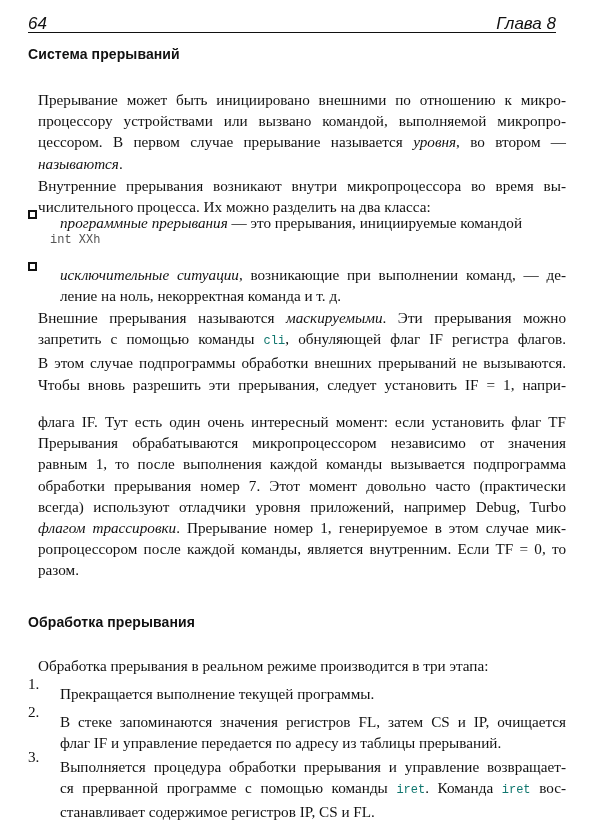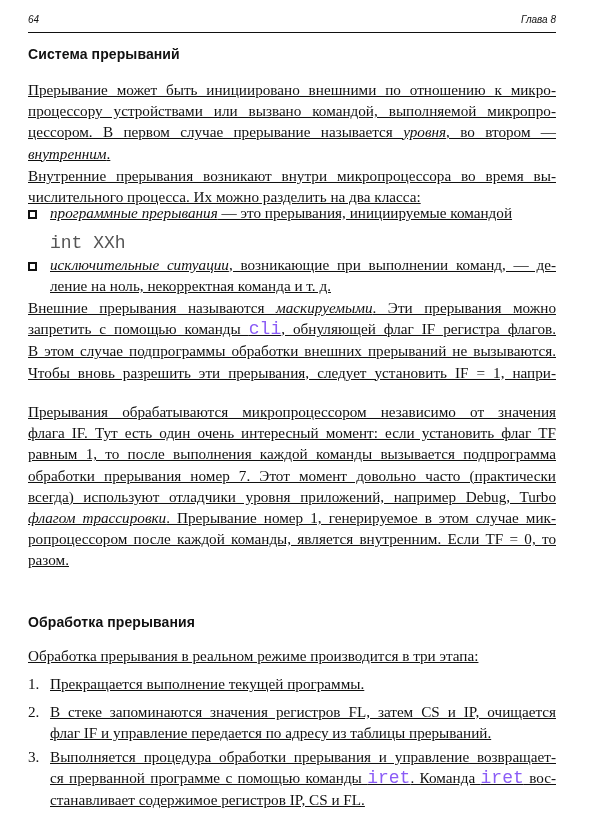--- a/index.html
+++ b/index.html
@@ -1,63 +1,63 @@
 <!DOCTYPE html>
 <html><head>
 <meta charset="utf-8">
 <style>
   html, body { margin: 0; padding: 0; background: #ffffff; }
   body { width: 600px; height: 828px; position: relative; overflow: hidden; color: #111; }
   .page { position: absolute; left: 28px; top: 0; width: 528px; }
   .running-head {
     position: absolute; top: 14px; left: 0; width: 528px; height: 18px;
     border-bottom: 1.5px solid #111;
-    font-family: "Liberation Sans", sans-serif; font-style: italic; font-size: 10px;
+    font-family: "Liberation Sans", sans-serif; font-style: italic; font-size: 17px;
   }
   .running-head .pg { position: absolute; left: 0; top: 0; }
   .running-head .chap { position: absolute; right: 0; top: 0; }
   h2 {
     position: absolute; left: 0; margin: 0;
     font-family: "Liberation Sans", sans-serif; font-weight: bold; font-size: 14px; letter-spacing: 0.1px;
   }
   .para {
-    position: absolute; left: 0; width: 528px; margin: 0;
+    position: absolute; left: 0; width: 528px; margin: 10px;
     font-family: "Liberation Serif", serif; font-size: 15.2px; line-height: 21.2px;
-    text-align: justify; hyphens: manual; text-decoration: underline;
+    text-align: justify; hyphens: manual;
   }
   .para .line { display: block; text-align: justify; text-align-last: justify; white-space: nowrap; }
   .para .line.last { text-align-last: left; }
   em { font-style: italic; }
-  code { font-family: "Liberation Mono", monospace; font-size: 18px; color: #8b5cf6; }
+  code { font-family: "Liberation Mono", monospace; font-size: 12px; color: #0f766e; }
   .bullet-box {
     position: absolute; left: 0; width: 9px; height: 9px; border: 2px solid #111; box-sizing: border-box;
   }
   .code-line {
     position: absolute; left: 22px;
-    font-family: "Liberation Mono", monospace; font-size: 18px; color: #555;
+    font-family: "Liberation Mono", monospace; font-size: 12px; color: #555;
   }
   .num { position: absolute; left: 0; font-family: "Liberation Serif", serif; font-size: 15.2px; }
 </style>
 </head>
 <body>
 
 <div class="page">
 
   <div class="running-head">
     <span class="pg">64</span>
     <span class="chap">Глава 8</span>
   </div>
 
   <h2 style="top:46px">Система прерываний</h2>
 
   <div class="para" style="top:79px">
     <span class="line">Прерывание может быть инициировано внешними по отношению к микро-</span>
     <span class="line">процессору устройствами или вызвано командой, выполняемой микропро-</span>
     <span class="line"><span>цессором. В первом случае прерывание называется </span><em>уровня</em><span>, во втором —</span></span>
-    <span class="line last"><em>внутренним</em><span>.</span></span>
+    <span class="line last"><em>называются</em><span>.</span></span>
   </div>
 
   <div class="para" style="top:165px">
     <span class="line">Внутренние прерывания возникают внутри микропроцессора во время вы-</span>
     <span class="line last">числительного процесса. Их можно разделить на два класса:</span>
   </div>
 
   <span class="bullet-box" style="top:210px"></span>
   <div class="para" style="top:202px; left:22px; width:506px">
     <span class="line last"><em>программные прерывания</em><span> — это прерывания, инициируемые командой</span></span>
@@ -71,22 +71,22 @@
   </div>
 
   <div class="para" style="top:297px">
     <span class="line"><span>Внешние прерывания называются </span><em>маскируемыми</em><span>. Эти прерывания можно</span></span>
     <span class="line"><span>запретить с помощью команды </span><code>cli</code><span>, обнуляющей флаг IF регистра флагов.</span></span>
     <span class="line">В этом случае подпрограммы обработки внешних прерываний не вызываются.</span>
     <span class="line">Чтобы вновь разрешить эти прерывания, следует установить IF = 1, напри-</span>
   </div>
 
   <div class="para" style="top:401px">
+    <span class="line">флага IF. Тут есть один очень интересный момент: если установить флаг TF</span>
     <span class="line">Прерывания обрабатываются микропроцессором независимо от значения</span>
-    <span class="line">флага IF. Тут есть один очень интересный момент: если установить флаг TF</span>
     <span class="line">равным 1, то после выполнения каждой команды вызывается подпрограмма</span>
     <span class="line">обработки прерывания номер 7. Этот момент довольно часто (практически</span>
     <span class="line">всегда) используют отладчики уровня приложений, например Debug, Turbo</span>
     <span class="line"><em>флагом трассировки</em><span>. Прерывание номер 1, генерируемое в этом случае мик-</span></span>
     <span class="line">ропроцессором после каждой команды, является внутренним. Если TF = 0, то</span>
     <span class="line last">разом.</span>
   </div>
 
   <h2 style="top:614px">Обработка прерывания</h2>
 

